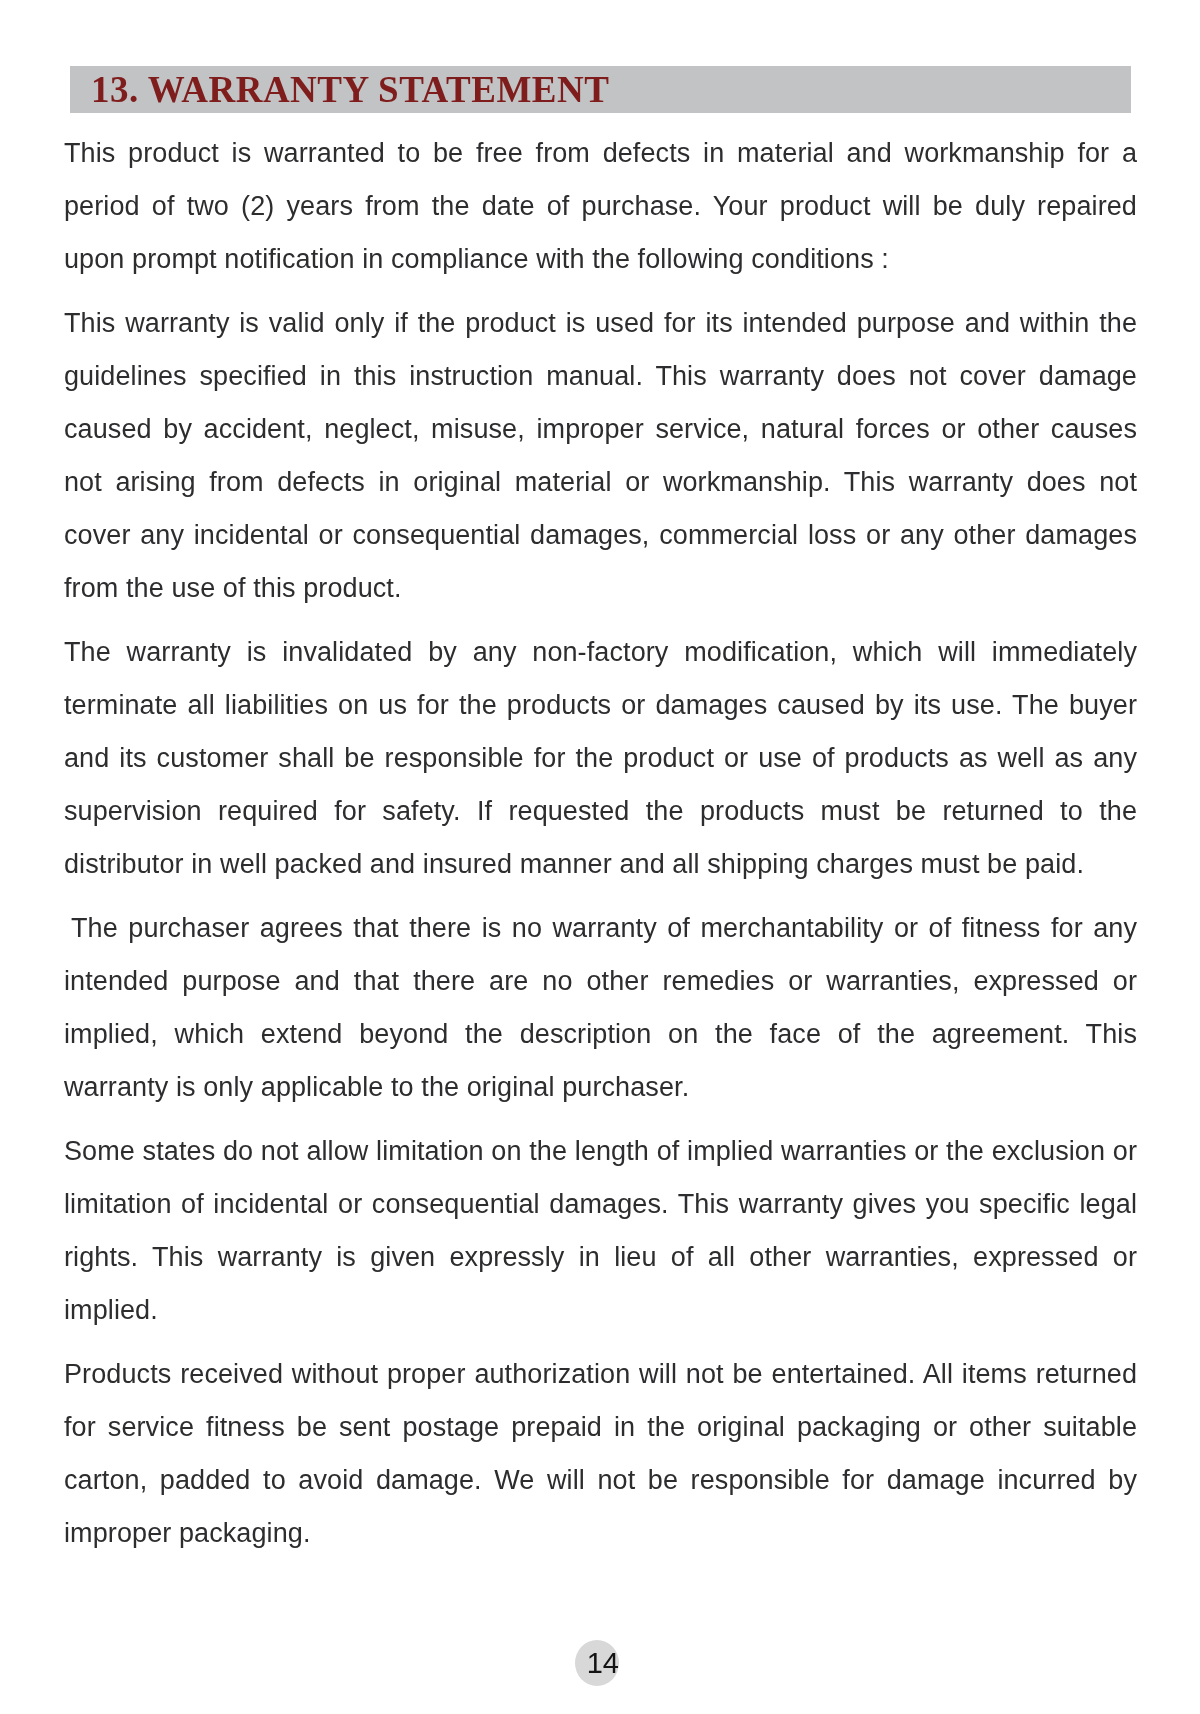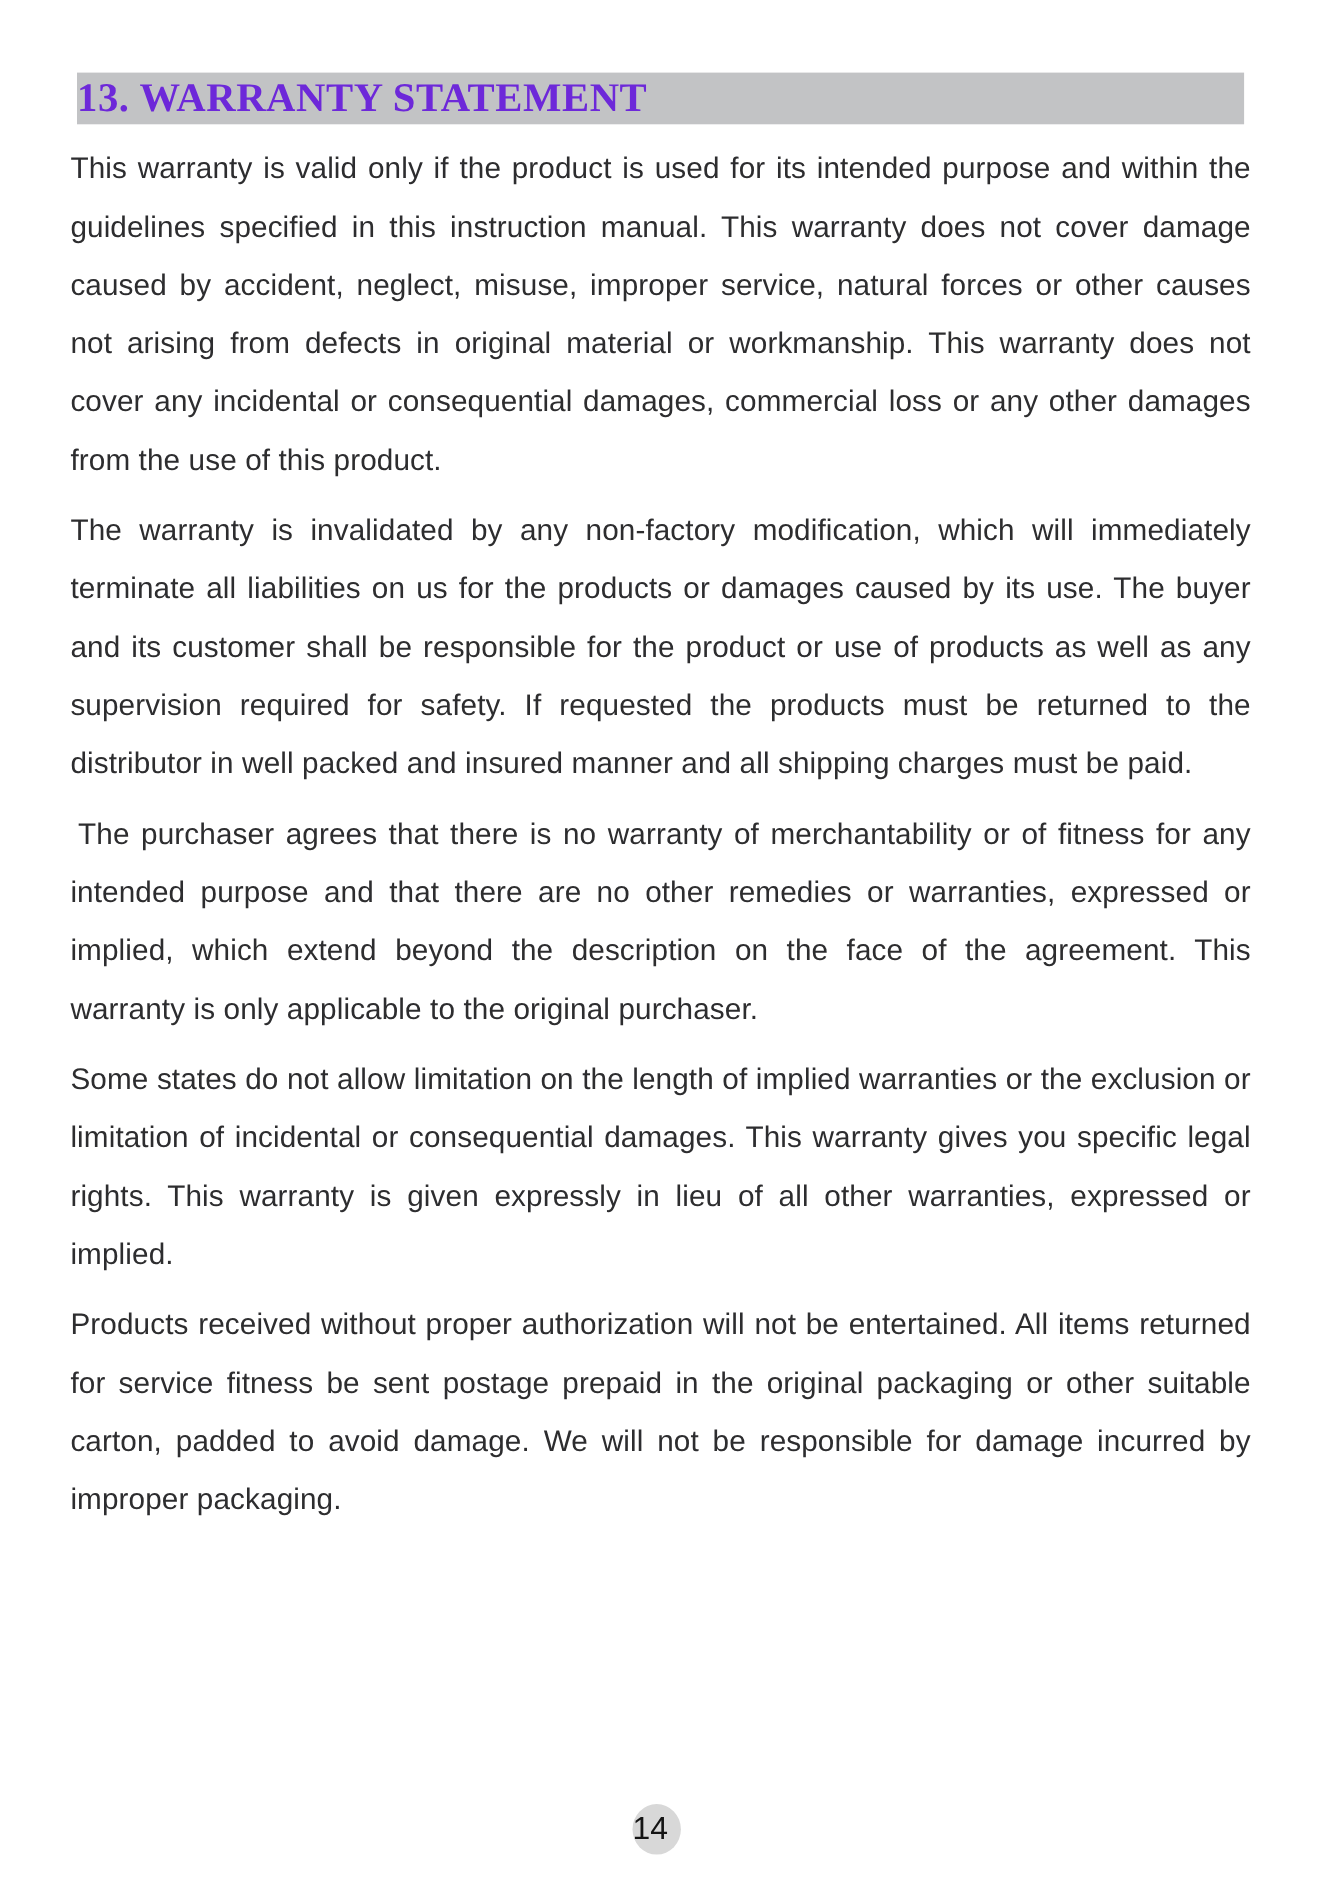--- a/index.html
+++ b/index.html
@@ -19,25 +19,26 @@
     top: 66px;
     width: 1061px;
     height: 47px;
     background: #c2c3c5;
     display: flex;
     align-items: center;
   }
 
   .title-banner h1 {
     margin: 0;
+    padding-left: 21px;
     font-family: "Liberation Serif", "DejaVu Serif", serif;
     font-weight: 700;
     font-size: 37px;
     letter-spacing: 0.5px;
-    color: #6d28d9;
+    color: #7f1d1d;
     line-height: 47px;
     white-space: nowrap;
   }
 
   .body-text {
     position: absolute;
     left: 64px;
     top: 127px;
     width: 1073px;
   }
@@ -58,35 +59,36 @@
   .page-number-badge {
     position: absolute;
     left: 575px;
     top: 1640px;
     width: 44px;
     height: 46px;
     border-radius: 50%;
     background: #d8d8d8;
     display: flex;
     align-items: center;
-    justify-content: flex-start;
+    justify-content: flex-end;
     font-size: 29px;
     color: #141414;
   }
 </style>
 </head>
 <body>
 
 <div class="page">
 
   <div class="title-banner">
     <h1>13. WARRANTY STATEMENT</h1>
   </div>
 
   <div class="body-text">
+    <p class="para">This product is warranted to be free from defects in material and workmanship for a period of two (2) years from the date of purchase. Your product will be duly repaired upon prompt notification in compliance with the following conditions :</p>
     <p class="para">This warranty is valid only if the product is used for its intended purpose and within the guidelines specified in this instruction manual. This warranty does not cover damage caused by accident, neglect, misuse, improper service, natural forces or other causes not arising from defects in original material or workmanship. This warranty does not cover any incidental or consequential damages, commercial loss or any other damages from the use of this product.</p>
     <p class="para">The warranty is invalidated by any non-factory modification, which will immediately terminate all liabilities on us for the products or damages caused by its use. The buyer and its customer shall be responsible for the product or use of products as well as any supervision required for safety. If requested the products must be returned to the distributor in well packed and insured manner and all shipping charges must be paid.</p>
     <p class="para indent-first">The purchaser agrees that there is no warranty of merchantability or of fitness for any intended purpose and that there are no other remedies or warranties, expressed or implied, which extend beyond the description on the face of the agreement. This warranty is only applicable to the original purchaser.</p>
     <p class="para">Some states do not allow limitation on the length of implied warranties or the exclusion or limitation of incidental or consequential damages. This warranty gives you specific legal rights. This warranty is given expressly in lieu of all other warranties, expressed or implied.</p>
     <p class="para">Products received without proper authorization will not be entertained. All items returned for service fitness be sent postage prepaid in the original packaging or other suitable carton, padded to avoid damage. We will not be responsible for damage incurred by improper packaging.</p>
   </div>
 
   <div class="page-number-badge">
     <span>14</span>
   </div>

